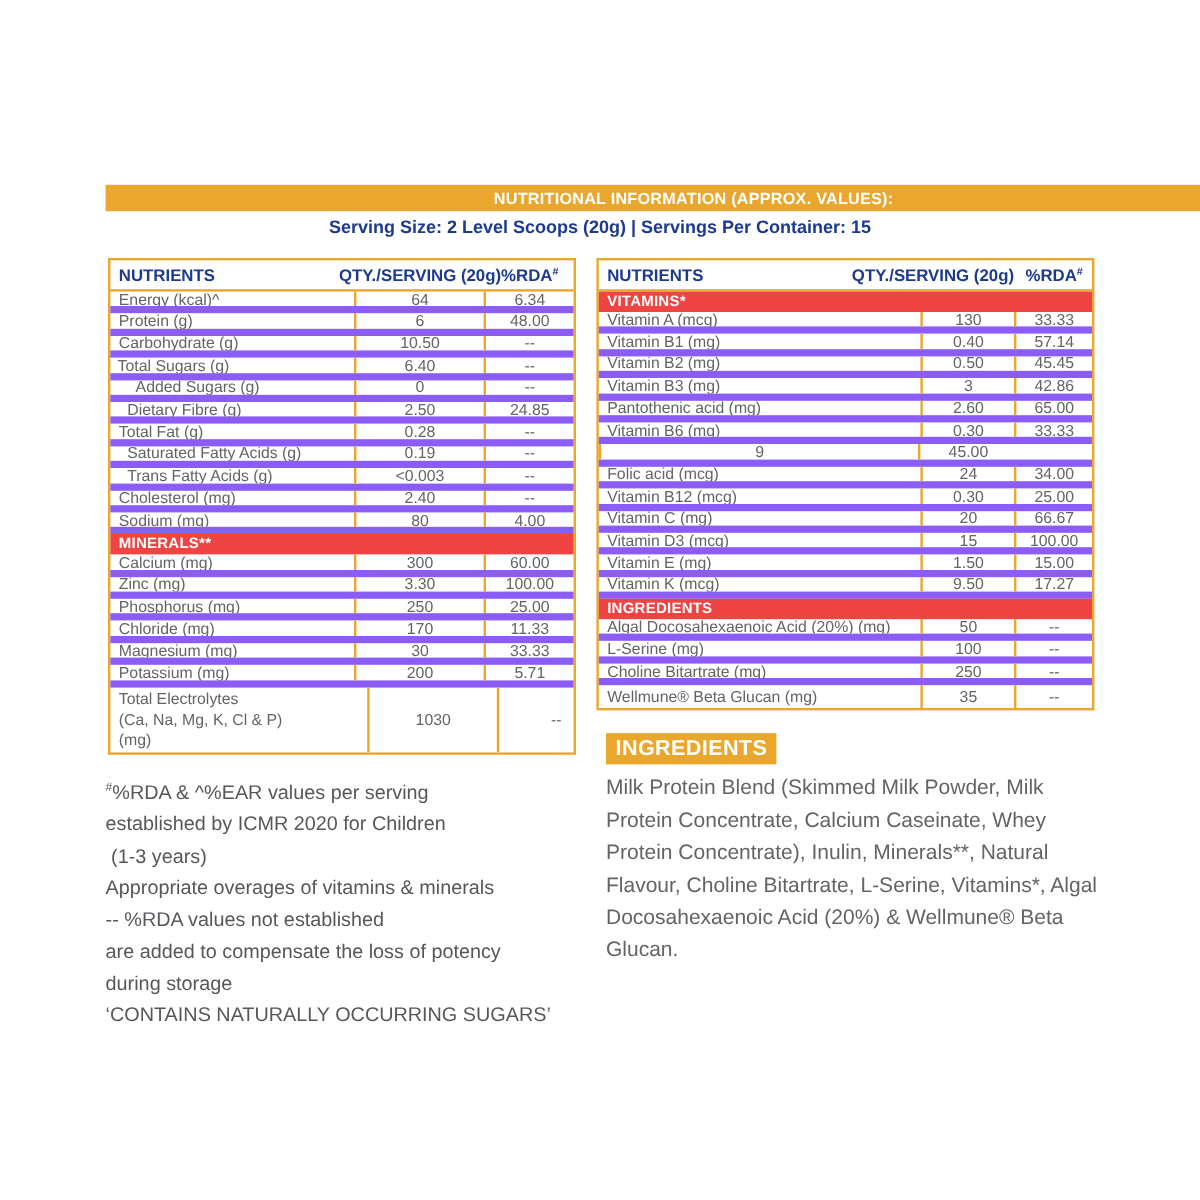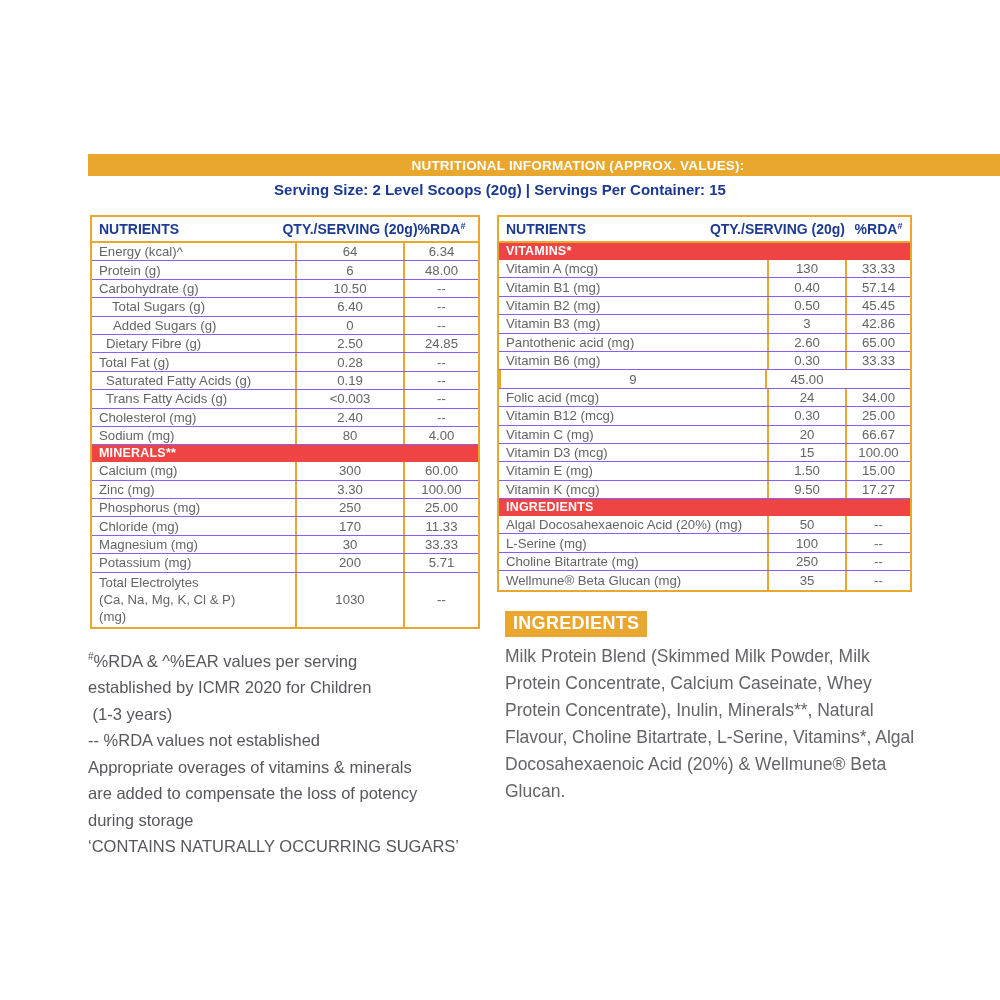--- a/index.html
+++ b/index.html
@@ -25,27 +25,27 @@
   .t-header, .t-row { display:grid; box-sizing:border-box; }
   .left  .t-header, .left  .t-row { grid-template-columns:203px 110px 73px; }
   .right .t-header, .right .t-row { grid-template-columns:268px 80px 63px; }
   .t-header { height:26px; border-bottom:2px solid #E9A72E; color:#1B3A90; font-weight:bold; font-size:14px; }
   .t-header .c { display:flex; align-items:center; position:relative; }
   .t-header .name { padding-left:7px; }
   .t-header .rda  { justify-content:center; }
   .t-header sup { font-size:9px; margin-top:-6px; }
   .hq-c { position:absolute; left:50%; transform:translateX(-50%); white-space:nowrap; }
   .hq-r { position:absolute; right:2px; white-space:nowrap; }
-  .t-row { height:18.4px; border-bottom:1px solid #8b5cf6; color:#636467; font-size:13.2px; }
+  .t-row { height:18.4px; border-bottom:6px solid #8b5cf6; color:#636467; font-size:13.2px; }
   .t-row:last-child { border-bottom:none; }
   .t-row .c { display:flex; align-items:center; overflow:hidden; white-space:nowrap; }
   .t-row .name { padding-left:7px; justify-content:flex-start; }
   .t-row .qty  { justify-content:center; border-left:2px solid #E9A72E; border-right:2px solid #E9A72E; }
   .t-row .rda  { justify-content:center; }
-  .t-row.tall { height:54px; }
+  .t-row.tall { height:54px;gap:11px; }
   .t-row.tall .name { align-items:flex-start; padding-top:1px; }
   .name-lines div { line-height:17px; }
   .t-section {
     height:17px; line-height:17px; background:#ef4444; color:#ffffff;
     font-weight:bold; font-size:12.5px; letter-spacing:.2px; padding-left:7px;
   }
   
   .footnotes {
     position:absolute; left:88px; top:644px; width:440px;
     color:#56575B; font-size:16.5px; line-height:26.5px; white-space:pre;
@@ -92,21 +92,21 @@
             <div class="c name">Protein (g)</div>
             <div class="c qty">6</div>
             <div class="c rda">48.00</div>
           </div>
           <div class="t-row">
             <div class="c name">Carbohydrate (g)</div>
             <div class="c qty">10.50</div>
             <div class="c rda">--</div>
           </div>
           <div class="t-row">
-            <div class="c name" style="padding-left: 20px;">Total Sugars (g)</div>
+            <div class="c name" style="padding-left: 6px;">Total Sugars (g)</div>
             <div class="c qty">6.40</div>
             <div class="c rda">--</div>
           </div>
           <div class="t-row">
             <div class="c name" style="padding-left: 21px;">Added Sugars (g)</div>
             <div class="c qty">0</div>
             <div class="c rda">--</div>
           </div>
           <div class="t-row">
             <div class="c name" style="padding-left: 14px;">Dietary Fibre (g)</div>
@@ -279,20 +279,20 @@
           <div class="t-row">
             <div class="c name">Wellmune® Beta Glucan (mg)</div>
             <div class="c qty">35</div>
             <div class="c rda">--</div>
           </div>
         </div>
     </div>
 
   </div>
 
-  <div class="footnotes"><div><sup>#</sup>%RDA &amp; ^%EAR values per serving</div><div>established by ICMR 2020 for Children</div><div> (1-3 years)</div><div>-- %RDA values not established</div><div>Appropriate overages of vitamins &amp; minerals</div><div>are added to compensate the loss of potency</div><div>during storage</div><div>‘CONTAINS NATURALLY OCCURRING SUGARS’</div></div>
+  <div class="footnotes"><div><sup>#</sup>%RDA &amp; ^%EAR values per serving</div><div>established by ICMR 2020 for Children</div><div> (1-3 years)</div><div>Appropriate overages of vitamins &amp; minerals</div><div>-- %RDA values not established</div><div>are added to compensate the loss of potency</div><div>during storage</div><div>‘CONTAINS NATURALLY OCCURRING SUGARS’</div></div>
 
   <div class="ingredients">
     <div class="ing-chip">INGREDIENTS</div>
     <p class="ing-text">Milk Protein Blend (Skimmed Milk Powder, Milk Protein Concentrate, Calcium Caseinate, Whey Protein Concentrate), Inulin, Minerals**, Natural Flavour, Choline Bitartrate, L-Serine, Vitamins*, Algal Docosahexaenoic Acid (20%) &amp; Wellmune® Beta Glucan.</p>
   </div>
 
 </div>
 
 </body></html>

